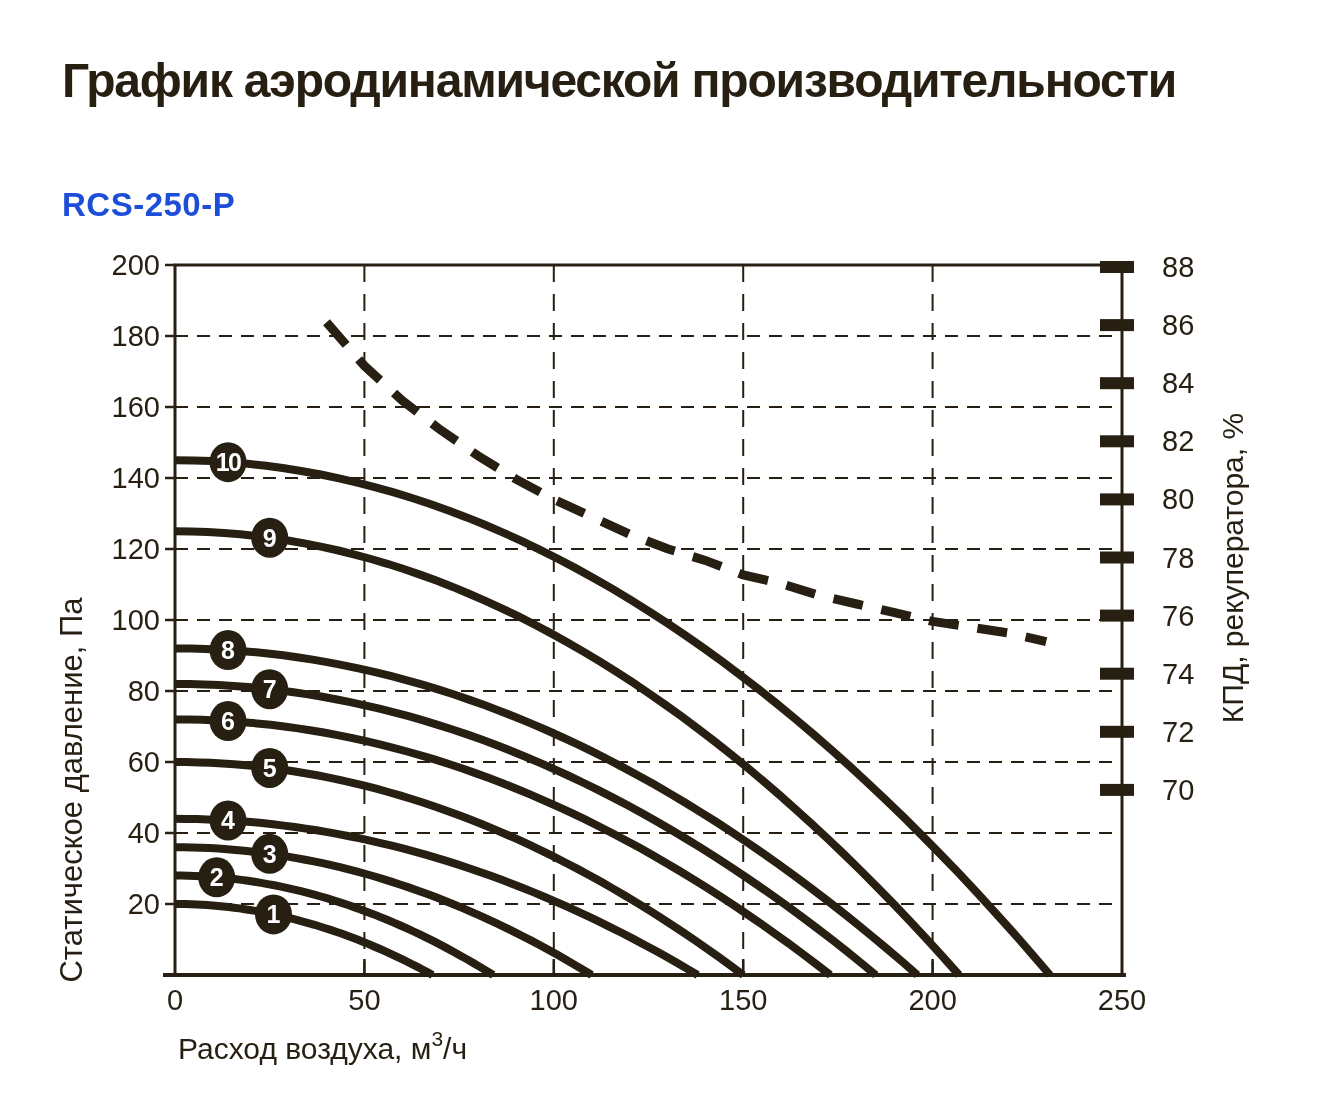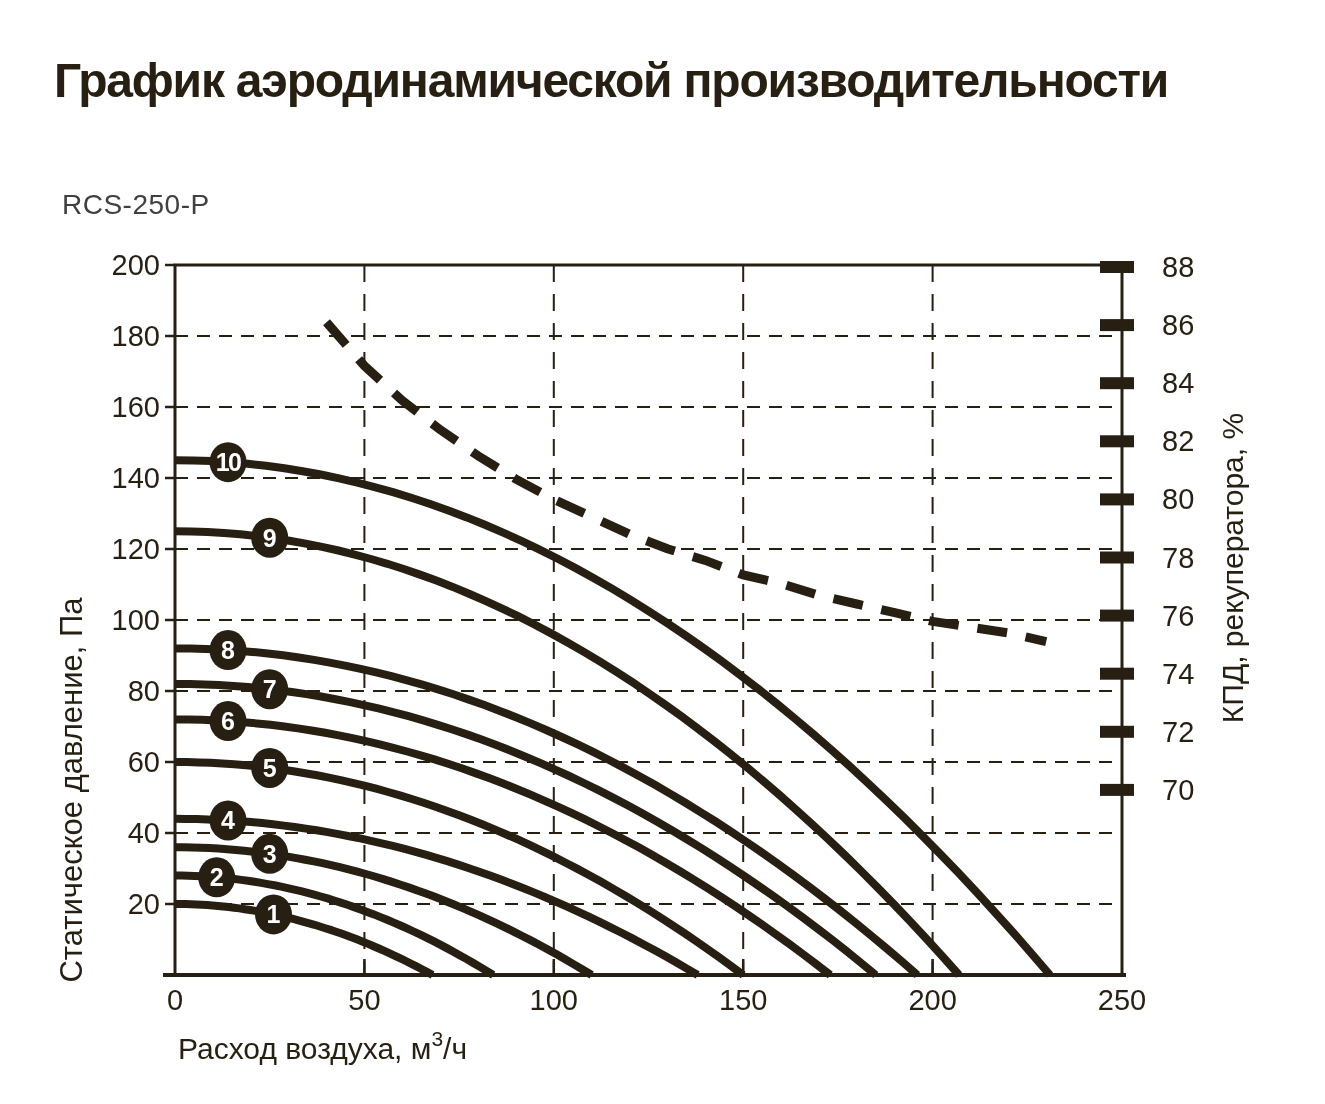--- a/index.html
+++ b/index.html
@@ -11,38 +11,38 @@
     position: relative;
     width: 1325px;
     height: 1104px;
     background: #ffffff;
     overflow: hidden;
     font-family: "Liberation Sans", sans-serif;
     color: #261f12;
   }
   .page-title {
     position: absolute;
-    left: 54px;
+    left: 62px;
     top: 52px;
     font-size: 48px;
     line-height: 58px;
     font-weight: 700;
     letter-spacing: -1.2px;
     color: #261f12;
     white-space: nowrap;
   }
   .model-label {
     position: absolute;
     left: 62px;
     top: 180px;
-    font-size: 28px;
+    font-size: 33px;
     line-height: 50px;
-    font-weight: 400;
+    font-weight: 700;
     letter-spacing: 0.5px;
-    color: #404040;
+    color: #1d4ed8;
     white-space: nowrap;
   }
   #chart-svg {
     position: absolute;
     left: 0;
     top: 0;
   }
   #chart-svg text {
     font-family: "Liberation Sans", sans-serif;
   }

